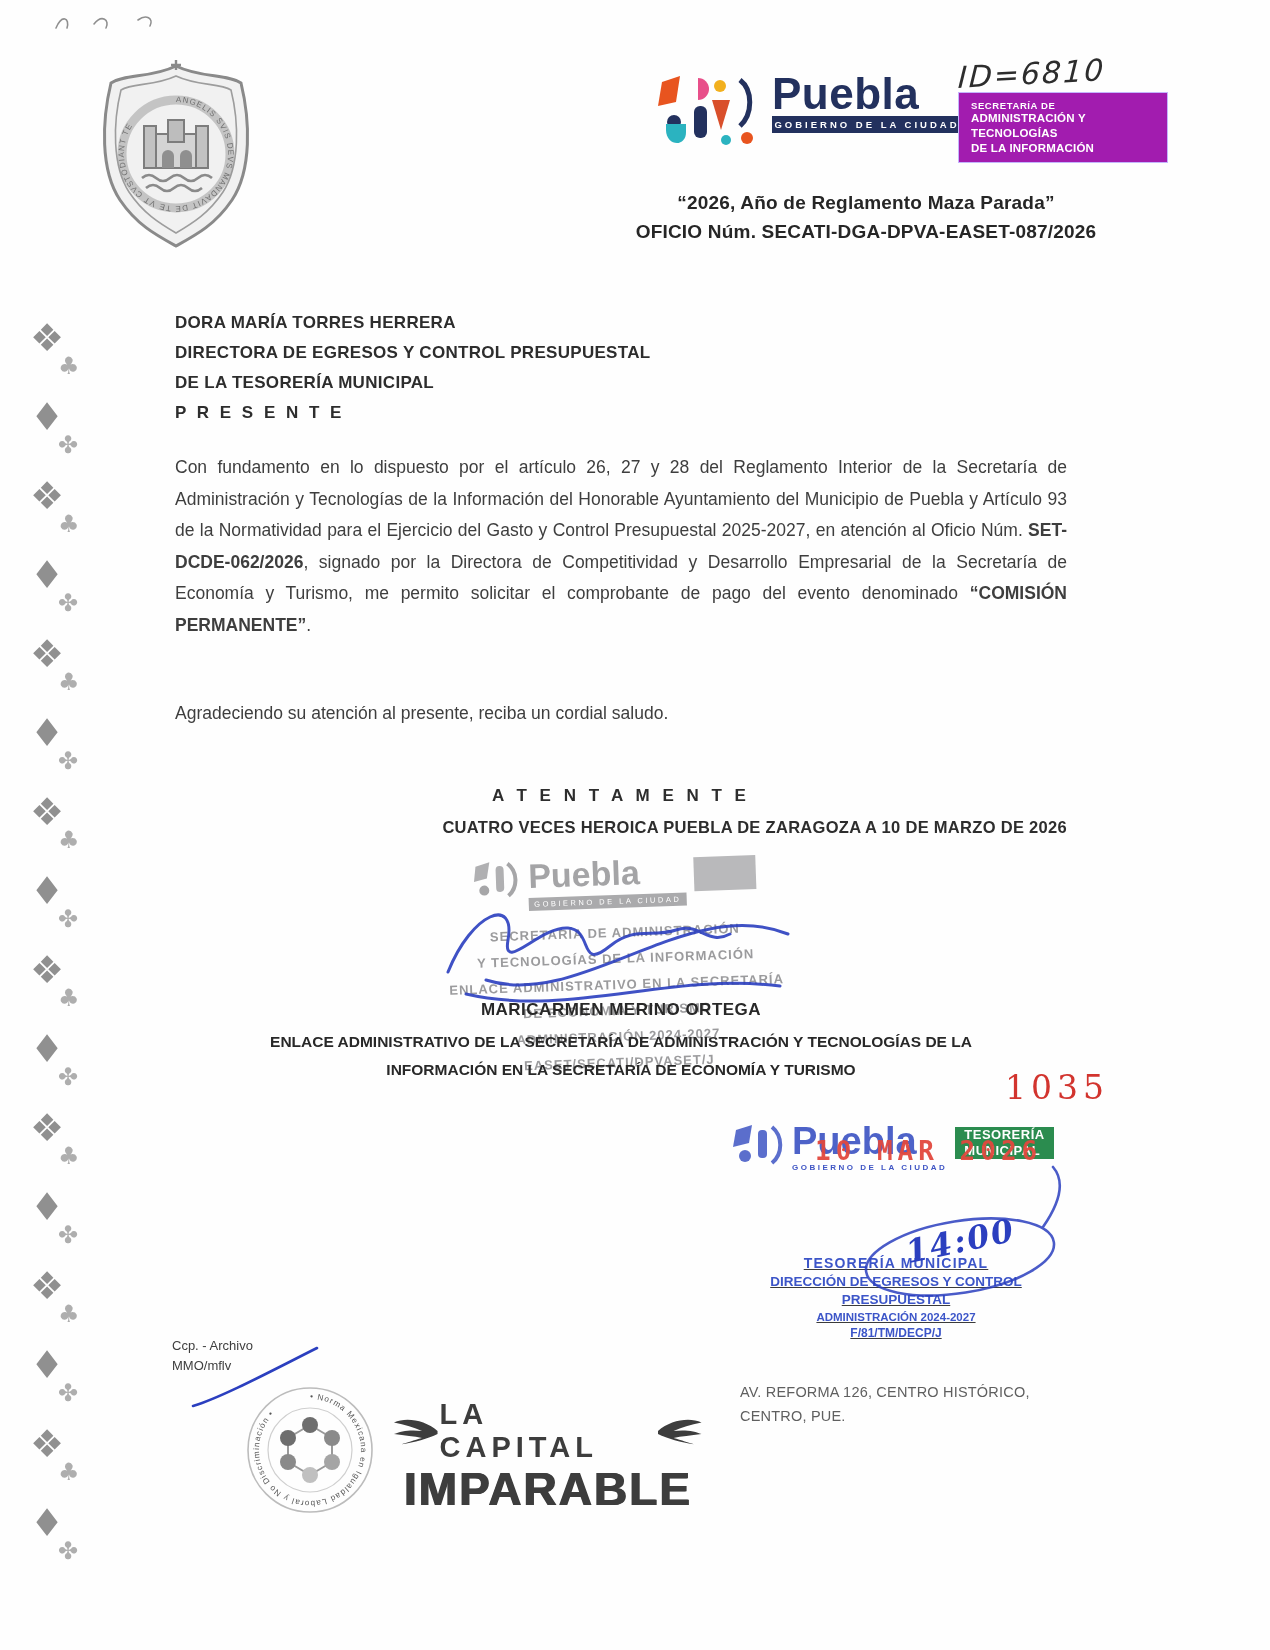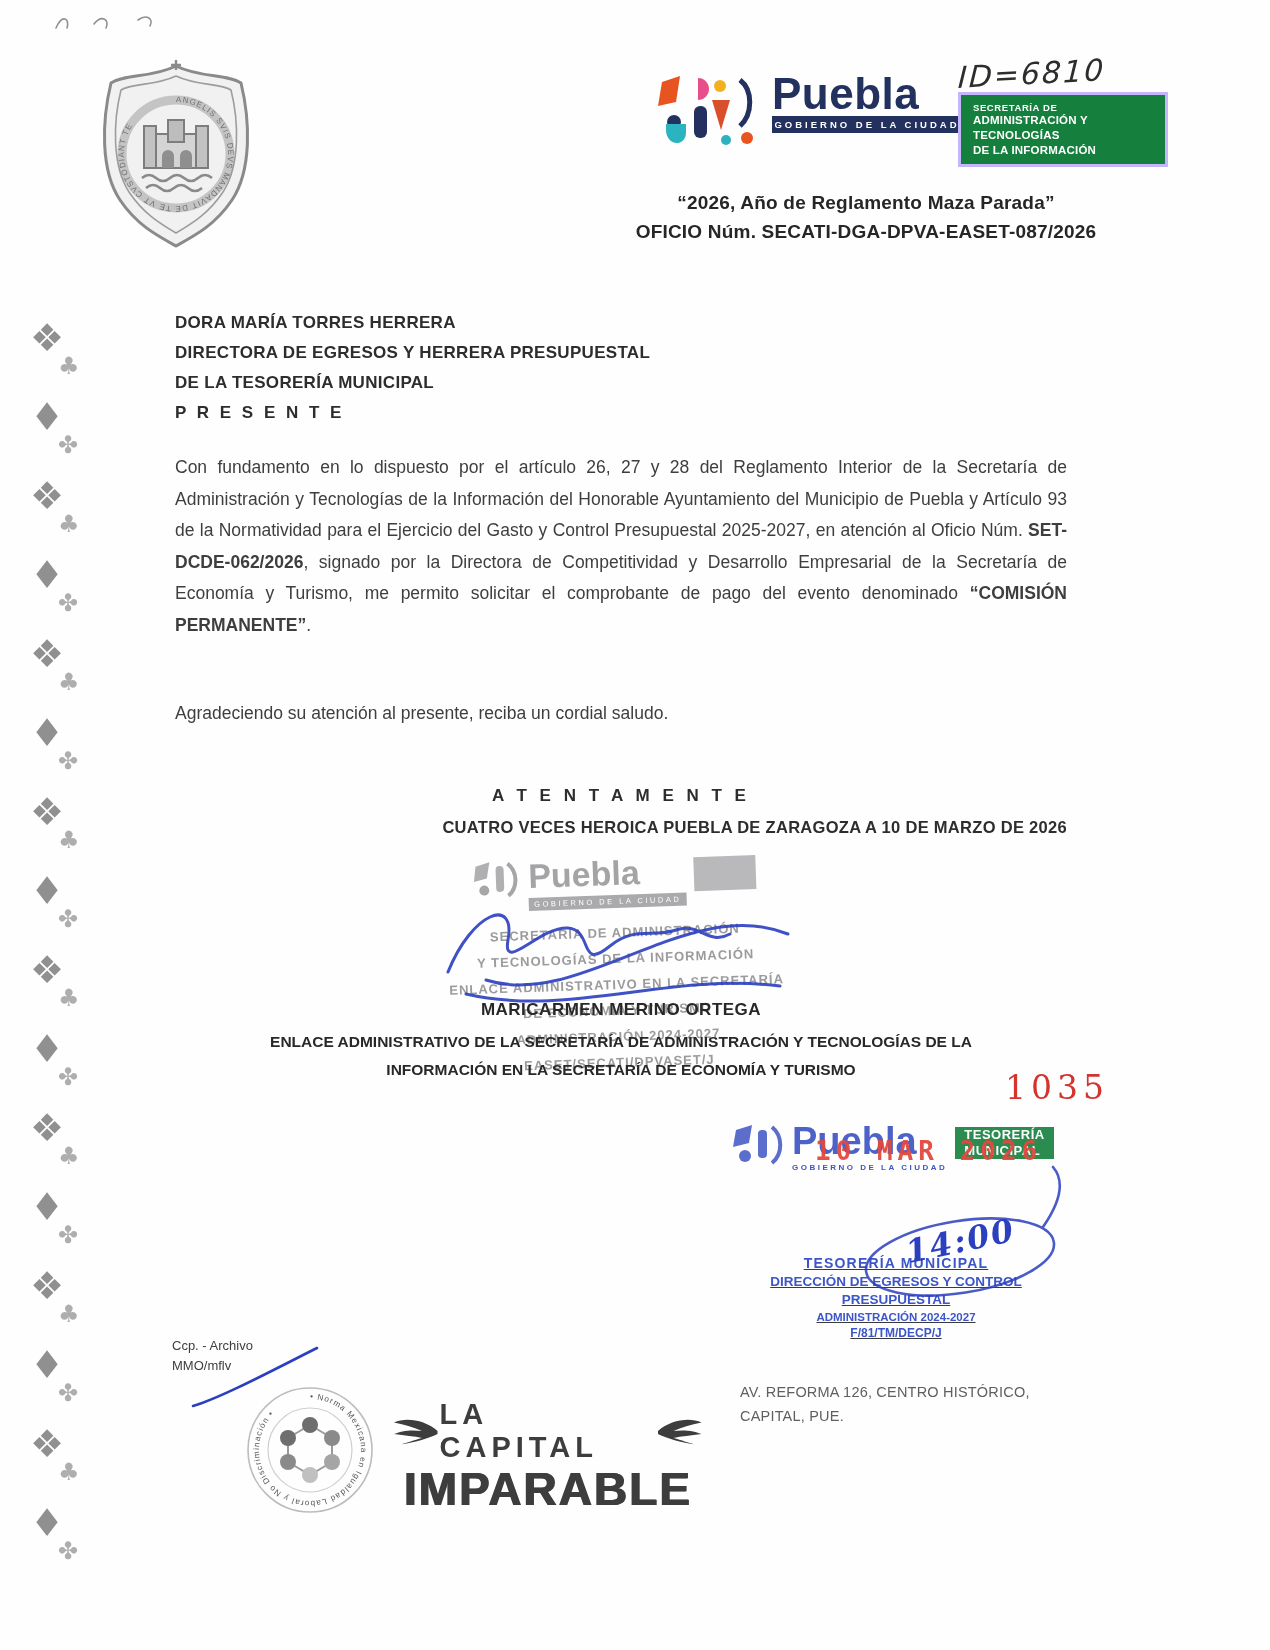--- a/index.html
+++ b/index.html
@@ -11,21 +11,21 @@
   }
   .abs { position:absolute; }
   .b { font-weight:bold; }
 
   
   .hand-id { font-family:"DejaVu Sans", sans-serif; font-style:italic; font-size:30px;
              color:#2d2d2d; transform:rotate(-3deg) skewX(-6deg); letter-spacing:2px; }
   .year-block { text-align:center; color:#262626; }
   .year-line { font-weight:bold; font-size:19px; letter-spacing:.2px; }
   .oficio-line { font-weight:bold; font-size:19px; margin-top:7px; letter-spacing:.2px; }
-  .sec-box { background:#15803d; border:3px solid #c4b5fd; color:#fff; padding:7px 10px 6px 12px; }
+  .sec-box { background:#a21caf; border:1px solid #c4b5fd; color:#fff; padding:7px 10px 6px 12px; }
   .sec-box .s1 { font-size:9.5px; font-weight:bold; letter-spacing:.6px; }
   .sec-box .s2, .sec-box .s3 { font-size:11.5px; font-weight:bold; letter-spacing:.2px; line-height:15px; }
   .gob-bar { background:#23315e; color:#fff; font-size:9.5px; font-weight:bold;
              letter-spacing:3px; text-align:center; padding:3px 0; width:190px; }
   .word-navy { font-size:44px; font-weight:bold; color:#23315e; line-height:44px; letter-spacing:.5px; }
 
   
   .border-col { width:80px; }
   .brow { position:relative; height:79px; }
   .brow .g1 { position:absolute; left:4px; top:0; font-size:38px; color:#757575; opacity:.8;
@@ -213,21 +213,21 @@
         <span class="g2">♣</span>
       </div>
       <div class="brow">
         <span class="g1">♦</span>
         <span class="g2">✤</span>
       </div>
     </div>
 
   <div class="addr abs" style="left:175px;top:308px;">
     <div>DORA MARÍA TORRES HERRERA</div>
-    <div>DIRECTORA DE EGRESOS Y HERRERA PRESUPUESTAL</div>
+    <div>DIRECTORA DE EGRESOS Y CONTROL PRESUPUESTAL</div>
     <div>DE LA TESORERÍA MUNICIPAL</div>
     <div class="present">P R E S E N T E</div>
   </div>
 
   <div class="bodytext abs" style="left:175px;top:452px;width:892px;"><span>Con fundamento en lo dispuesto por el artículo 26, 27 y 28 del Reglamento Interior de la Secretaría de Administración y Tecnologías de la Información del Honorable Ayuntamiento del Municipio de Puebla y Artículo 93 de la Normatividad para el Ejercicio del Gasto y Control Presupuestal 2025-2027, en atención al Oficio Núm. </span><span class="b">SET-DCDE-062/2026</span><span>, signado por la Directora de Competitividad y Desarrollo Empresarial de la Secretaría de Economía y Turismo, me permito solicitar el comprobante de pago del evento denominado </span><span class="b">“COMISIÓN PERMANENTE”</span><span>.</span></div>
 
   <div class="bodytext abs" style="left:175px;top:698px;width:892px;">Agradeciendo su atención al presente, reciba un cordial saludo.</div>
 
   <div class="center abs" style="left:175px;top:786px;width:892px;">
     <div class="atent">A T E N T A M E N T E</div>
@@ -356,16 +356,16 @@
       <span class="cap-title">LA CAPITAL</span>
       <svg width="48" height="28" viewBox="0 0 60 36" style="transform:scaleX(-1);">
         <path d="M58,18 C42,4 18,0 2,7 C16,10 28,13 38,18 C24,16 10,18 2,22 C16,24 28,25 38,27 C28,30 18,33 12,35 C28,33 46,28 58,22 Z" fill="#3d3d3d"></path>
       </svg>
     </div>
     <div class="cap-sub">IMPARABLE</div>
   </div>
 
   <div class="addr-foot abs" style="left:740px;top:1380px;">
       <div>AV. REFORMA 126, CENTRO HISTÓRICO,</div>
-      <div>CAPITAL, PUE.</div>
+      <div>CENTRO, PUE.</div>
     </div>
 
 </div>
 
 </body></html>

